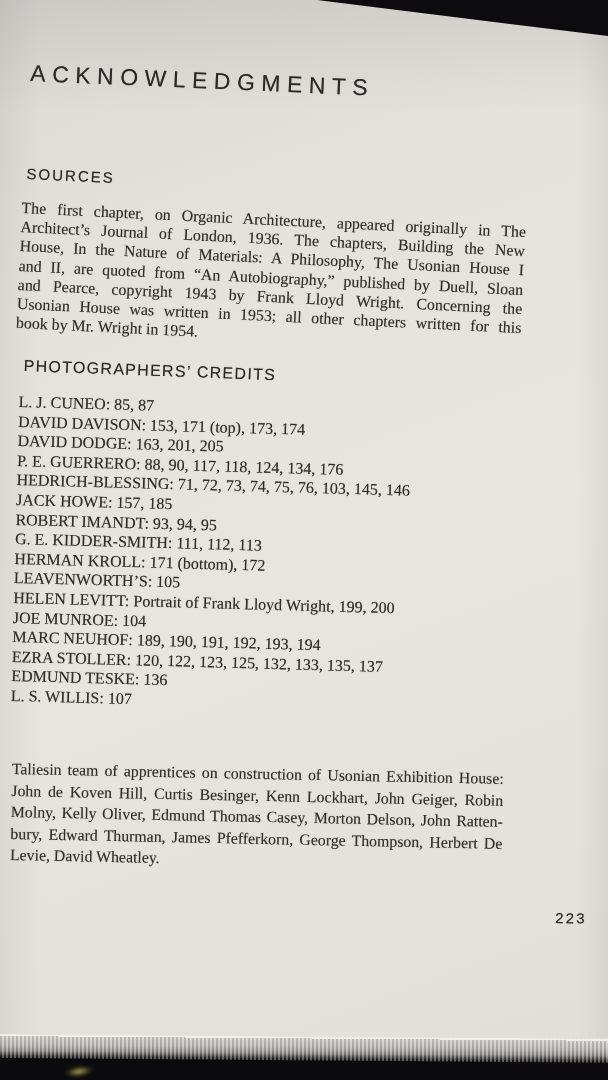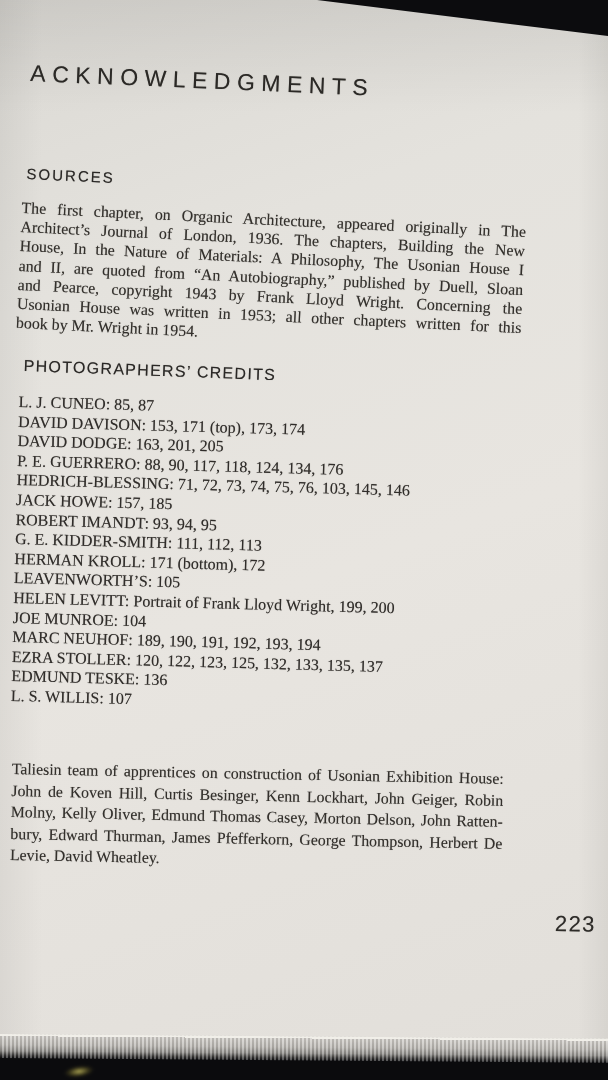--- a/index.html
+++ b/index.html
@@ -39,21 +39,21 @@
   .bottom-para .jline { height:21.6px; }
   .noj { white-space:nowrap; }
   .credits {
     position:absolute; left:19px; top:392px;
     font-size:16px; line-height:19.6px; color:#302d2a;
     transform:rotate(1.55deg); transform-origin:0 0;
   }
   .centry { white-space:nowrap; }
   .pagenum {
     position:absolute; left:555px; top:911px;
-    font-family:Liberation Sans, sans-serif; font-size:22px;
+    font-family:Liberation Mono, monospace; font-size:15px;
     letter-spacing:1.5px; color:#2e2c29;
     transform:rotate(1deg); transform-origin:0 0;
   }
   .title, .h, .para, .credits, .pagenum { text-shadow:0 0 0.7px rgba(50,47,43,0.5); }
   
   .corner {
     position:absolute; left:300px; top:0; width:308px; height:36px;
     background:#0c0c0e;
     clip-path:polygon(17px 0, 308px 0, 308px 36px);
   }

